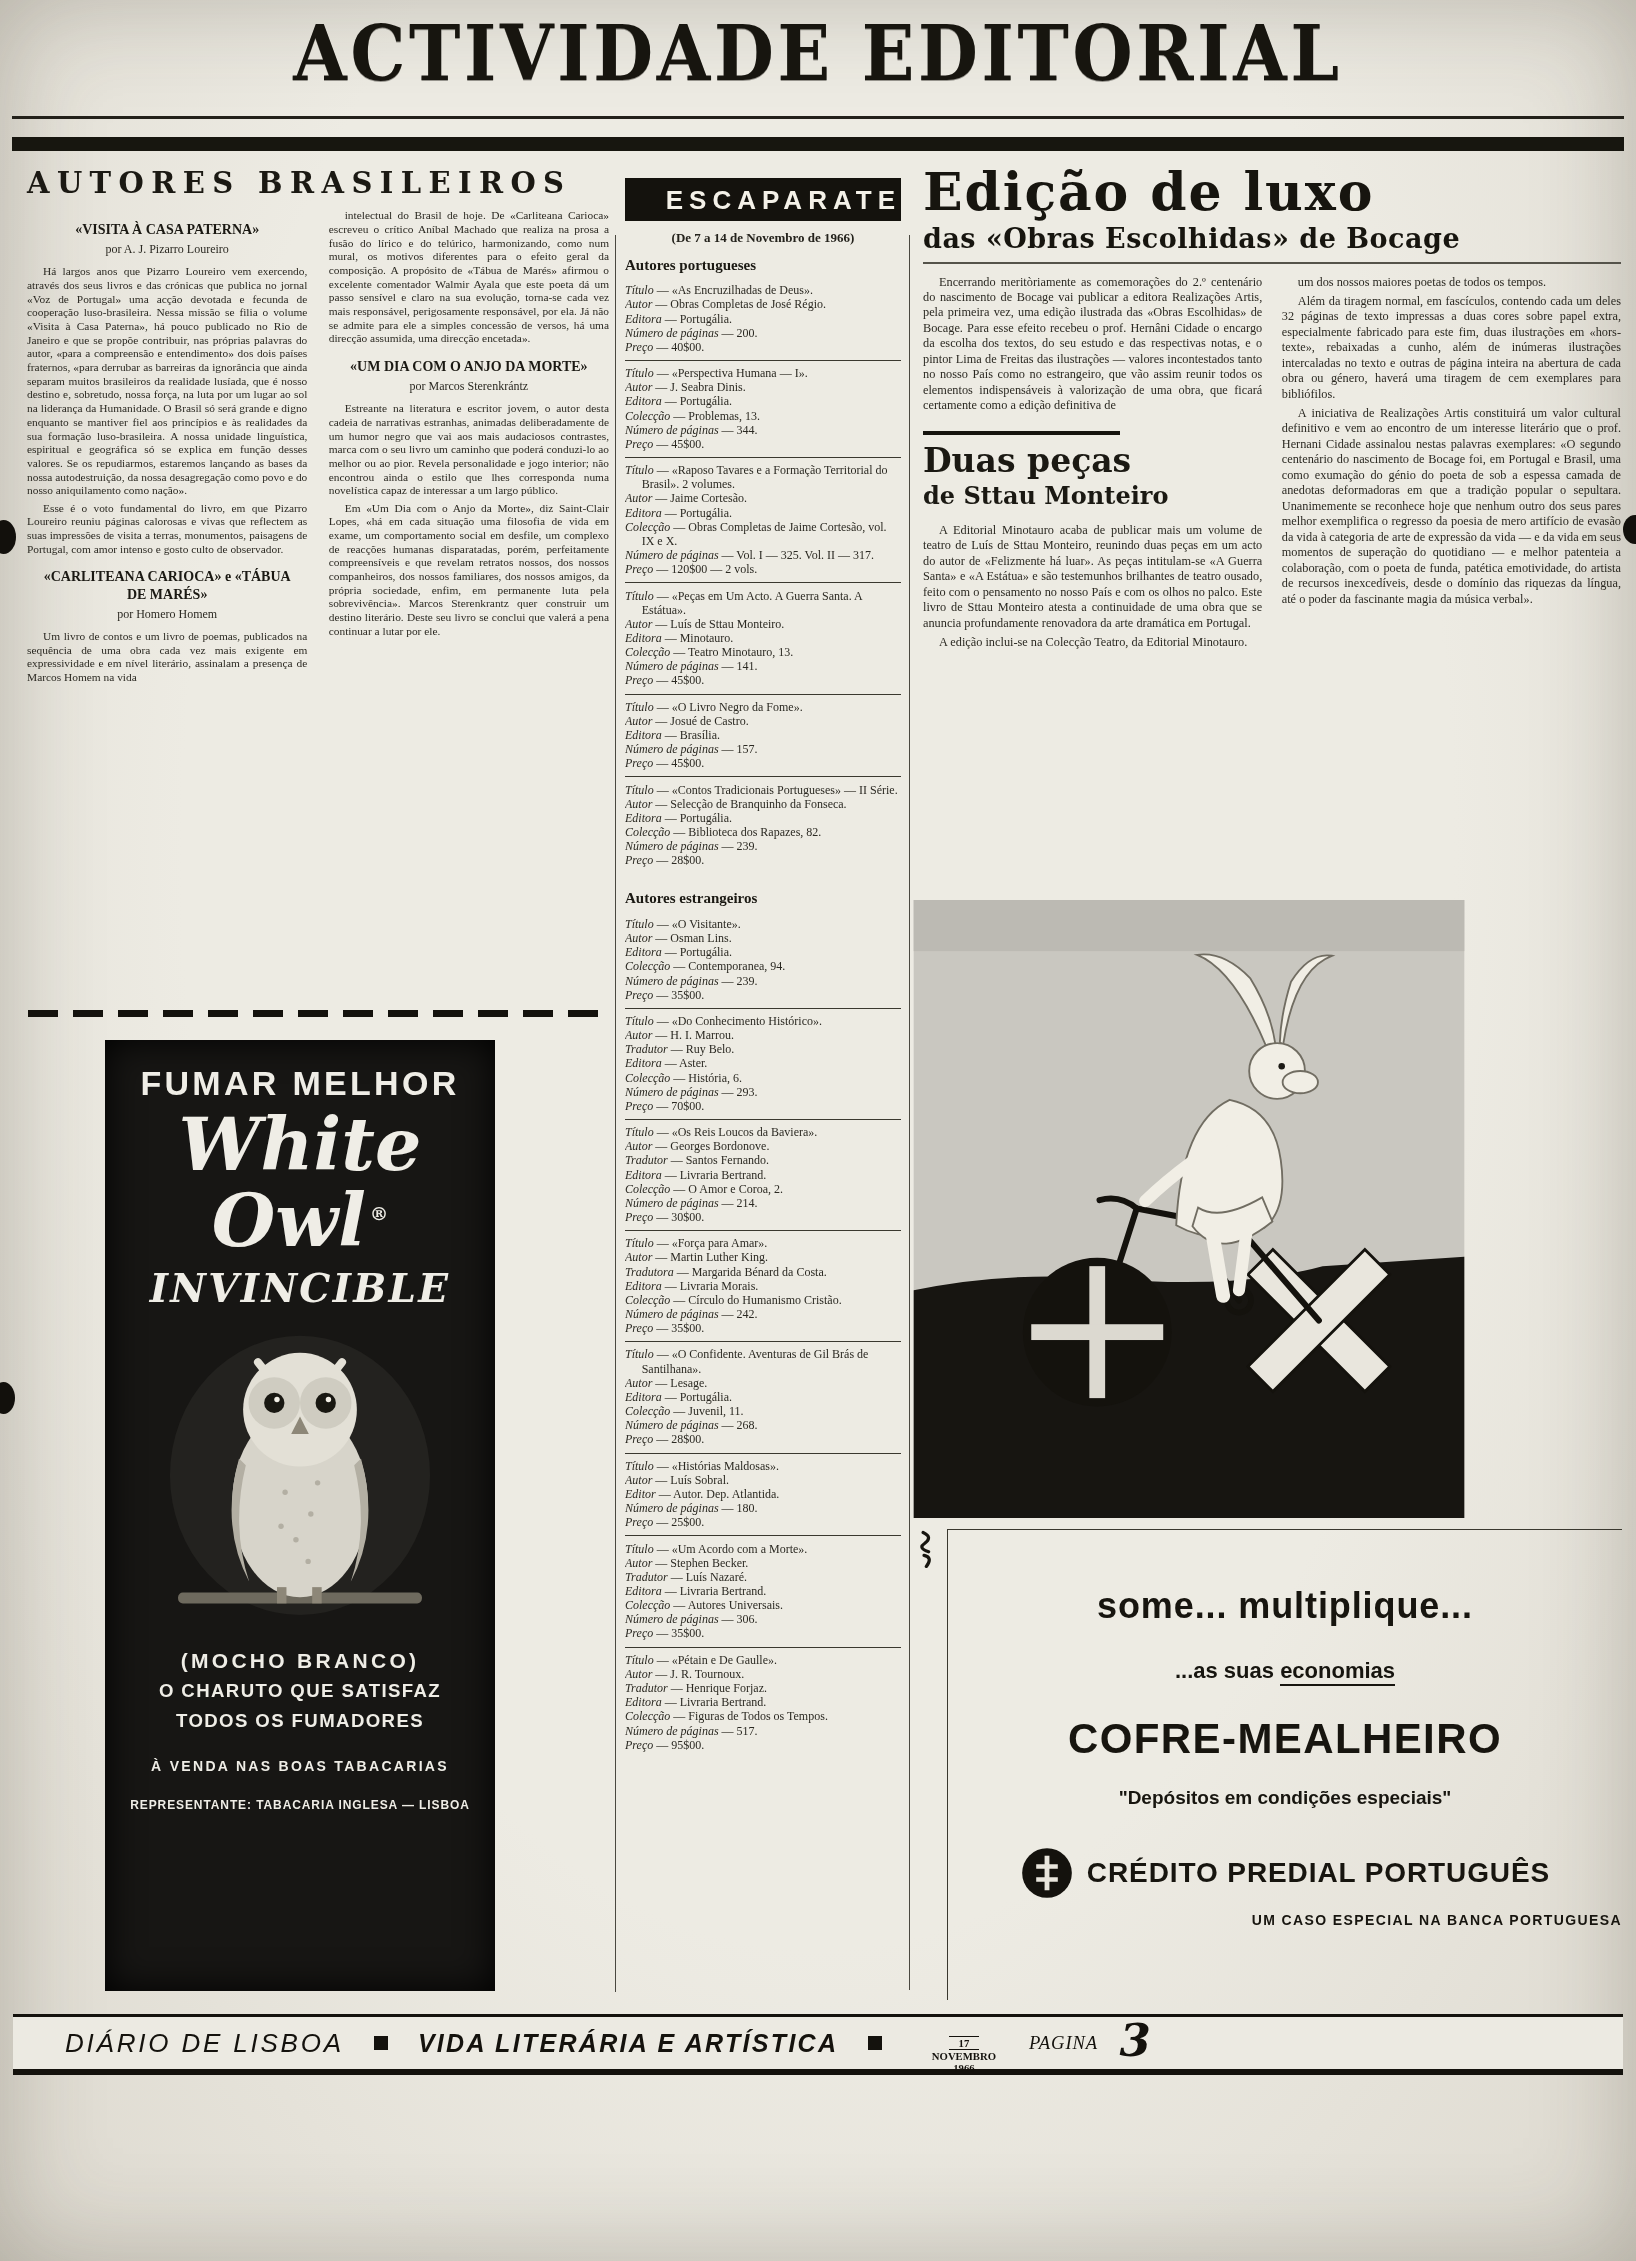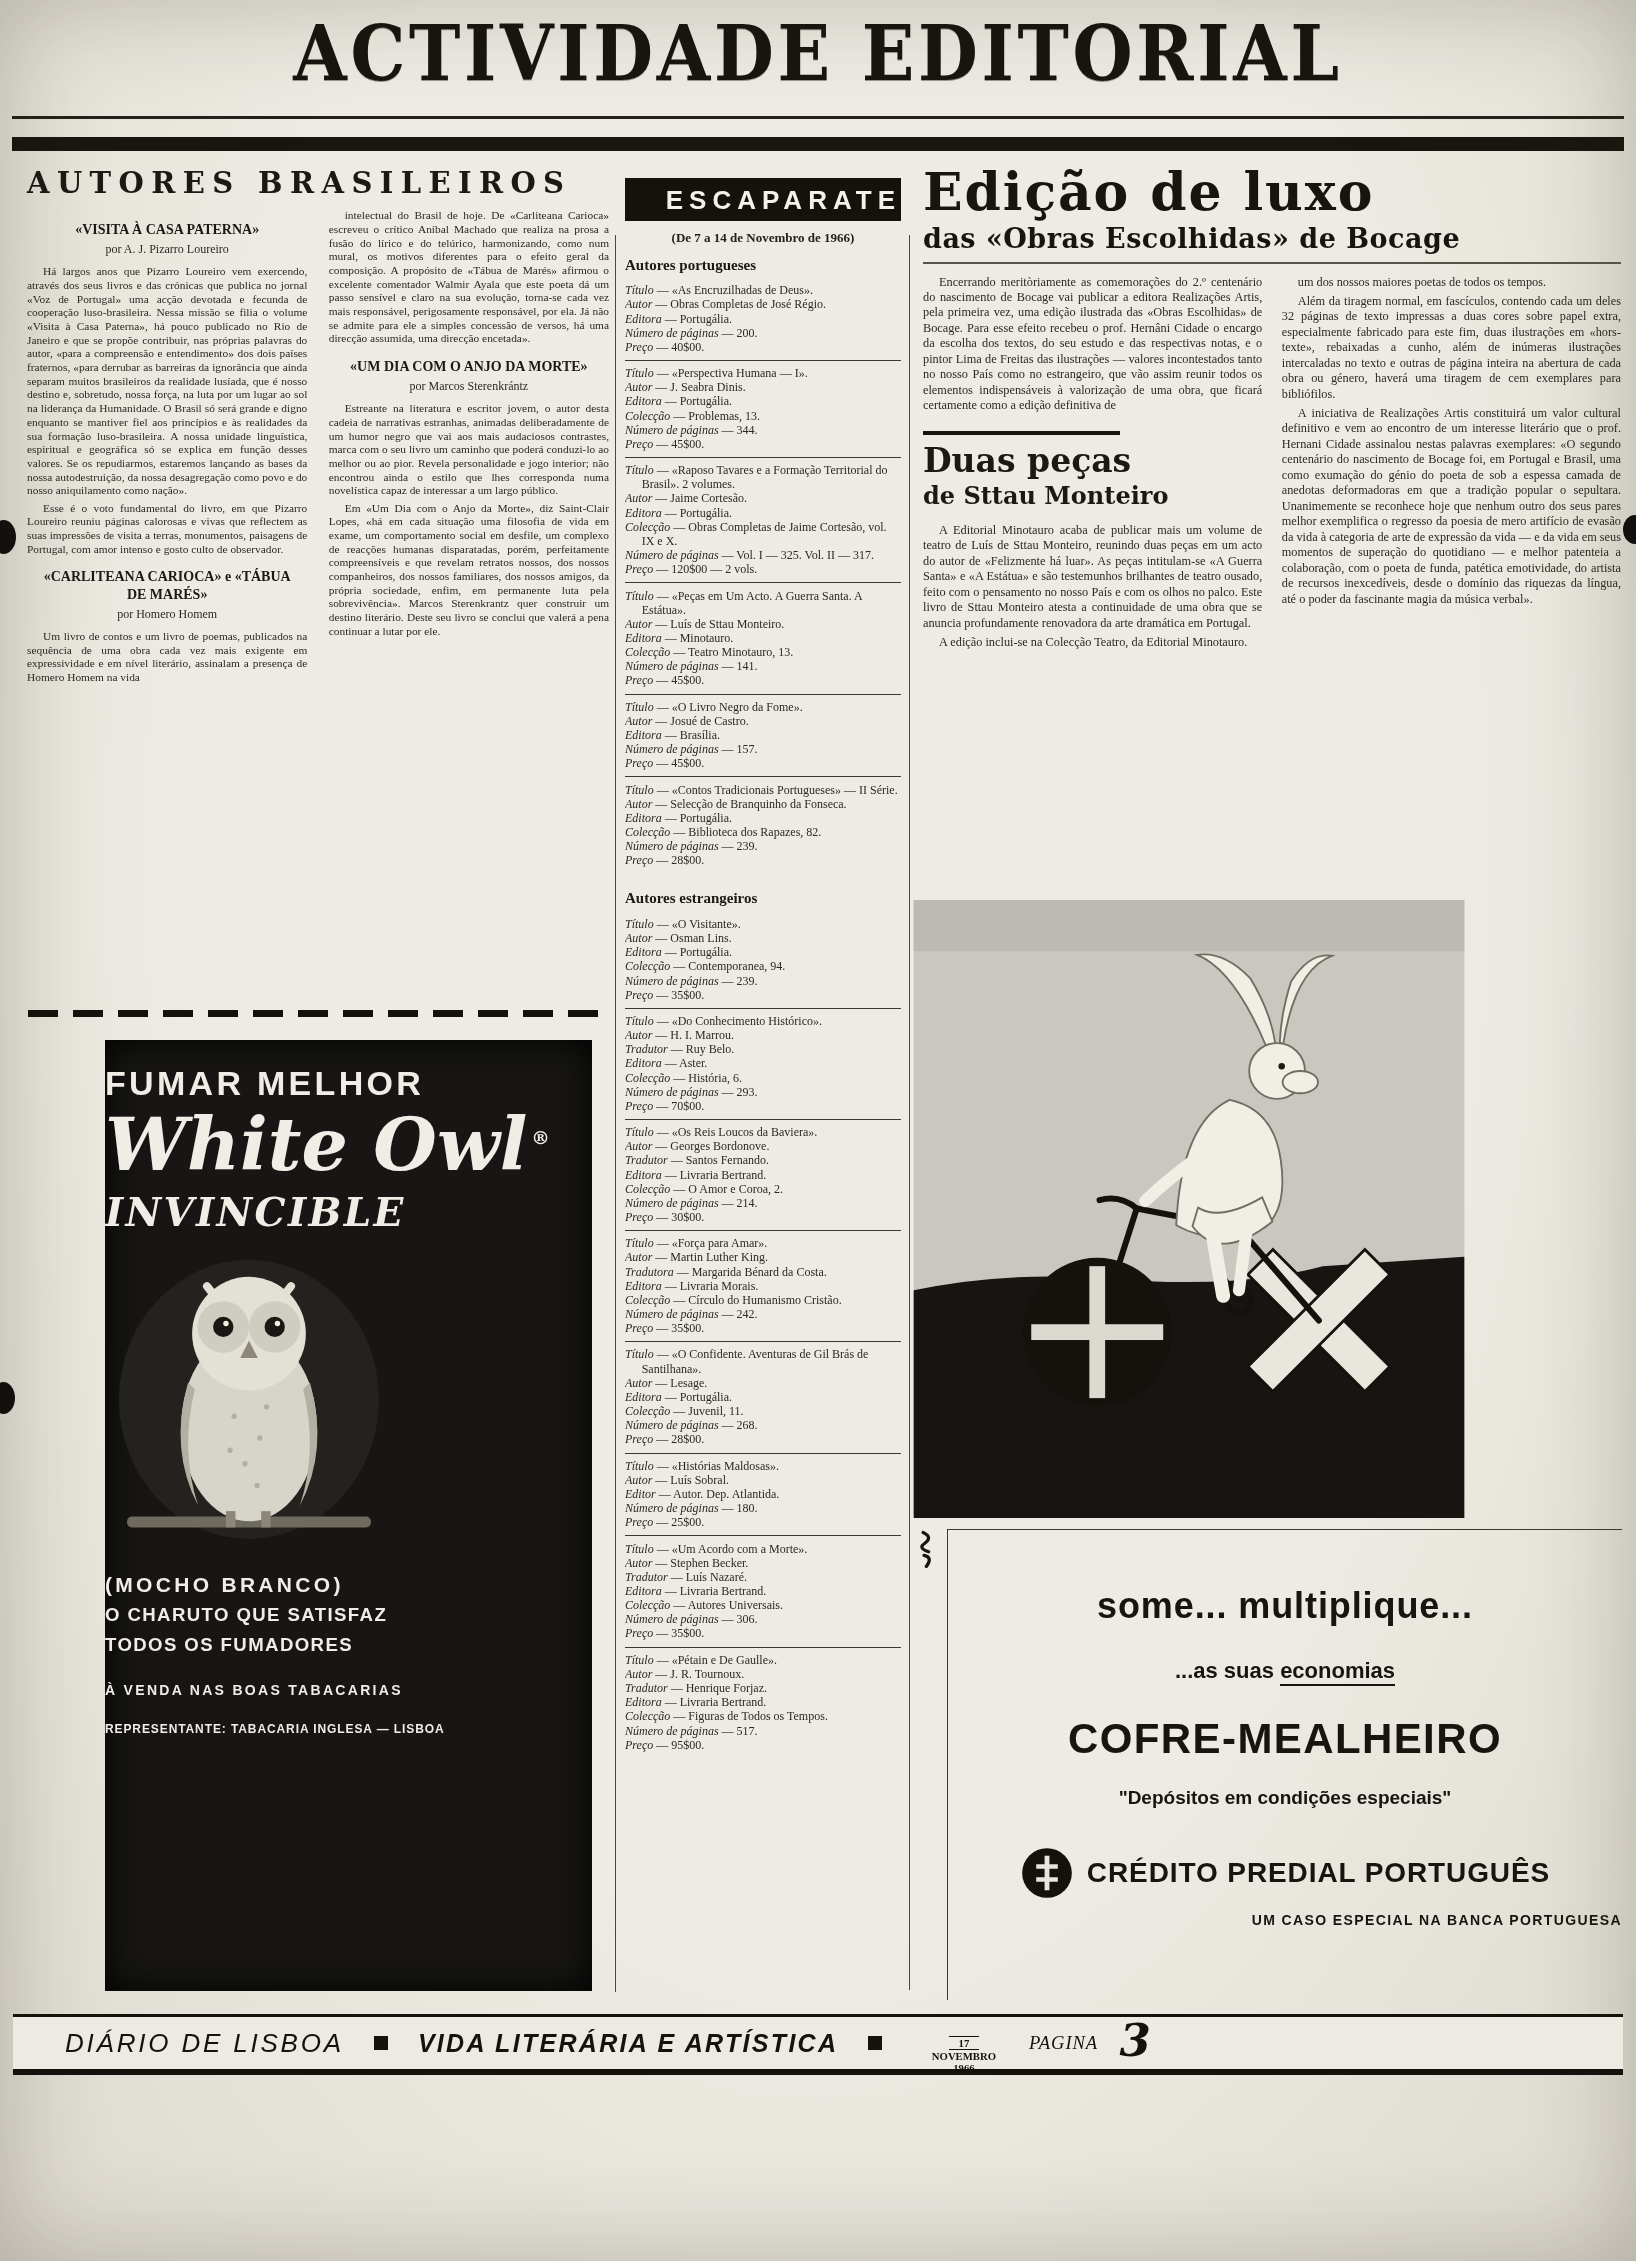--- a/index.html
+++ b/index.html
@@ -42,22 +42,22 @@
   .blk.byline { text-align:center; font-size:12px; margin:1.9px 0 8.4px; text-indent:0; }
   .blk.rule { height:4.2px; background:#16140e; width:58%; margin:16.7px 0 0; }
   .blk.duas1 { font-family:"DejaVu Serif", serif; font-weight:bold; font-size:33px;
                margin:9.3px 0 0; line-height:1.05; text-align:left; color:#1b1913; }
   .blk.duas2 { font-family:"DejaVu Serif", serif; font-weight:bold; font-size:24px;
                margin:1.9px 0 12px; text-align:left; color:#1b1913; }
   .dash-rule { position:absolute; left:28px; top:1010px; width:579px; height:7px;
                background:repeating-linear-gradient(to right, #14120d 0 30px, transparent 30px 45px); }
 
   
-  .owl-ad { position:absolute; left:105px; top:1040px; width:487px; height:951px;
-            background:#171614; color:#efede6; text-align:left;
+  .owl-ad { position:absolute; left:105px; top:1040px; width:390px; height:951px;
+            background:#171614; color:#efede6; text-align:center;
             font-family:"Liberation Sans", sans-serif; box-shadow: inset 0 0 37px #000; }
   .owl-l1 { font-size:34px; font-weight:bold; letter-spacing:3.3px; padding-top:24px; }
   .owl-brand { font-family:"DejaVu Serif", serif; font-style:italic; font-weight:bold;
                font-size:73px; margin-top:3.7px; line-height:1.04; }
   .owl-reg { font-size:18.6px; vertical-align:super; margin-left:3.7px; }
   .owl-l2 { font-family:"DejaVu Serif", serif; font-style:italic; font-weight:bold;
             font-size:39px; letter-spacing:2.3px; margin-top:6.5px; }
   .owl-img { width:288px; height:298px; margin-top:12px; }
   .owl-nick { font-size:21px; font-weight:bold; letter-spacing:3.3px; margin-top:26px; }
   .owl-slogan { font-size:18.6px; font-weight:bold; letter-spacing:1.4px; margin-top:7.4px; }
@@ -144,21 +144,21 @@
   <section class="left-article">
     <h2 class="la-title">AUTORES BRASILEIROS</h2>
     <div class="la-cols">
       <div class="ncol" id="la-col1">
           <div class="blk subhead">«VISITA À CASA PATERNA»</div>
           <div class="blk byline">por A. J. Pizarro Loureiro</div>
           <p class="blk para">Há largos anos que Pizarro Loureiro vem exercendo, através dos seus livros e das crónicas que publica no jornal «Voz de Portugal» uma acção devotada e fecunda de cooperação luso-brasileira. Nessa missão se filia o volume «Visita à Casa Paterna», há pouco publicado no Rio de Janeiro e que se propõe contribuir, nas próprias palavras do autor, «para a compreensão e entendimento» dos dois países fraternos, «para derrubar as barreiras da ignorância que ainda separam muitos brasileiros da realidade lusíada, que é nosso destino e, sobretudo, nossa força, na luta por um lugar ao sol na liderança da Humanidade. O Brasil só será grande e digno enquanto se mantiver fiel aos princípios e às realidades da sua formação luso-brasileira. A nossa unidade linguística, espiritual e geográfica só se explica em função desses valores. Se os repudiarmos, estaremos lançando as bases da nossa autodestruição, da nossa desagregação como povo e do nosso aniquilamento como nação».</p>
           <p class="blk para">Esse é o voto fundamental do livro, em que Pizarro Loureiro reuniu páginas calorosas e vivas que reflectem as suas impressões de visita a terras, monumentos, paisagens de Portugal, com amor intenso e gosto culto de observador.</p>
           <div class="blk subhead">«CARLITEANA CARIOCA» e «TÁBUA DE MARÉS»</div>
           <div class="blk byline">por Homero Homem</div>
-          <p class="blk para">Um livro de contos e um livro de poemas, publicados na sequência de uma obra cada vez mais exigente em expressividade e em nível literário, assinalam a presença de Homero Homem na vida</p>
+          <p class="blk para">Um livro de contos e um livro de poemas, publicados na sequência de uma obra cada vez mais exigente em expressividade e em nível literário, assinalam a presença de Marcos Homem na vida</p>
         </div>
       <div class="ncol" id="la-col2">
           <p class="blk para">intelectual do Brasil de hoje. De «Carliteana Carioca» escreveu o crítico Aníbal Machado que realiza na prosa a fusão do lírico e do telúrico, harmonizando, como num mural, os motivos diferentes para o efeito geral da composição. A propósito de «Tábua de Marés» afirmou o excelente comentador Walmir Ayala que este poeta dá um passo sensível e claro na sua evolução, torna-se cada vez mais responsável, perigosamente responsável, por ela. Já não se admite para ele a simples concessão de versos, há uma direcção assumida, uma direcção encetada».</p>
           <div class="blk subhead">«UM DIA COM O ANJO DA MORTE»</div>
           <div class="blk byline">por Marcos Sterenkrántz</div>
           <p class="blk para">Estreante na literatura e escritor jovem, o autor desta cadeia de narrativas estranhas, animadas deliberadamente de um humor negro que vai aos mais audaciosos contrastes, marca com o seu livro um caminho que poderá conduzi-lo ao melhor ou ao pior. Revela personalidade e jogo interior; não encontrou ainda o estilo que lhes corresponda numa novelística capaz de interessar a um largo público.</p>
           <p class="blk para">Em «Um Dia com o Anjo da Morte», diz Saint-Clair Lopes, «há em cada situação uma filosofia de vida em exame, um comportamento social em desfile, um complexo de reacções humanas disparatadas, porém, perfeitamente compreensíveis e que revelam retratos nossos, dos nossos companheiros, dos nossos familiares, dos nossos amigos, da própria sociedade, enfim, em permanente luta pela sobrevivência». Marcos Sterenkrantz quer construir um destino literário. Deste seu livro se conclui que valerá a pena continuar a lutar por ele.</p>
         </div>
     </div>
   </section>

